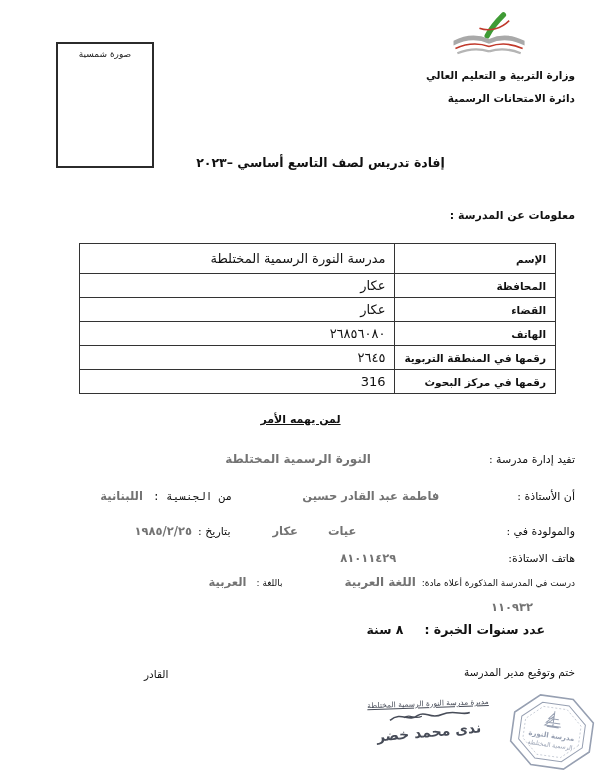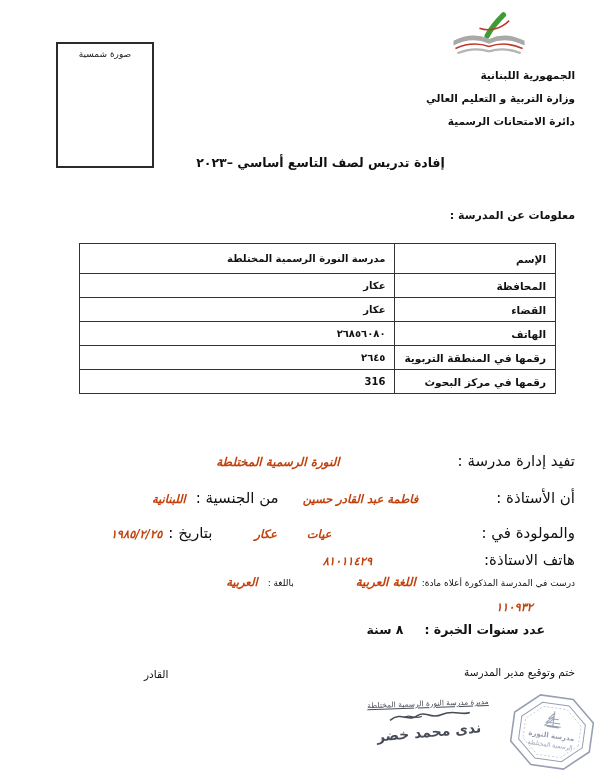--- a/index.html
+++ b/index.html
@@ -17,33 +17,33 @@
   .header .hline{display:block;text-align:right;font-weight:bold;font-size:10.5px;line-height:23px;white-space:nowrap;}
   
   .title-wrap{top:155px;left:30px;right:0;text-align:center;}
   .title-main{font-size:12.5px;font-weight:bold;}
   .title-sub{font-size:11px;font-weight:bold;margin-top:12px;}
   .info-heading{top:209px;right:25px;font-size:11px;font-weight:bold;}
   
   table.school{position:absolute;top:243px;left:68px;width:477px;border-collapse:collapse;direction:rtl;}
   table.school td{border:1px solid #333;padding:0 9px;vertical-align:middle;}
   table.school td.lblcell{width:132px;font-weight:bold;font-size:10.5px;white-space:nowrap;}
-  table.school td.valcell{text-align:right;font-weight:bold;font-size:10px;}
+  table.school td.valcell{text-align:right;font-weight:normal;font-size:13px;}
   table.school tr{height:24px;}
   table.school tr.first{height:30px;}
   
   .concern{top:413px;left:0;right:10px;text-align:center;font-size:11px;font-weight:bold;text-decoration:underline;}
   
   .line{position:absolute;right:25px;left:10px;display:flex;direction:rtl;align-items:baseline;white-space:nowrap;}
-  .lbl{font-size:15px;color:#111;}
+  .lbl{font-size:11px;color:#111;}
   .lbl-sm{font-size:9px;color:#111;}
-  .val{font-weight:bold;font-size:11.5px;color:#c2410c;font-style:italic;}
+  .val{font-weight:bold;font-size:11.5px;color:#737373;}
   .val-lg{font-weight:bold;font-size:12px;}
   .r1{top:452px;} .r1 .val{margin-right:118px;}
-  .r2{top:489px;} .r2 .name{margin-right:78px;} .r2 .natl{margin-right:24px;} .r2 .natv{margin-right:10px;}
+  .r2{top:489px;} .r2 .name{margin-right:78px;} .r2 .natl{margin-right:70px;font-family:Liberation Mono, monospace;} .r2 .natv{margin-right:10px;}
   .r3{top:524px;} .r3 .p1{margin-right:150px;} .r3 .p2{margin-right:30px;} .r3 .dl{margin-right:42px;} .r3 .dv{margin-right:6px;}
   .r4{top:551px;} .r4 .val{margin-right:112px;}
   .r5{top:575px;} .r5 .subj{margin-right:6px;} .r5 .langl{margin-right:62px;} .r5 .langv{margin-right:10px;}
   .r6{top:600px;} .r6 .val{margin-right:42px;}
   .r7{top:622px;right:55px;left:10px;} .r7 .exp{font-weight:bold;font-size:12.5px;}
   
   .stamp-caption{top:666px;right:25px;font-size:10.5px;}
   .date-caption{top:668px;left:133px;font-size:10.5px;}
   .sig-block{top:699px;left:345px;width:145px;text-align:center;color:#474c58;transform:rotate(-2deg);}
   .sig-title{font-size:7.5px;text-decoration:underline;white-space:nowrap;}
@@ -65,21 +65,20 @@
         <path d="M59,3 C53,9 47,15 42,25" stroke="#3f9b35" stroke-width="5.5" fill="none" stroke-linecap="round"></path>
         <path d="M34,17 C45,21 57,17 65,9" stroke="#c0392b" stroke-width="1.6" fill="none"></path>
         <path d="M7,30 Q26,20 44,28 L44,33 Q26,25 7,35 Z" fill="#a9a9a9"></path>
         <path d="M81,30 Q62,20 44,28 L44,33 Q62,25 81,35 Z" fill="#a9a9a9"></path>
         <path d="M9,38 Q27,30 44,36" stroke="#c0392b" stroke-width="1.6" fill="none"></path>
         <path d="M79,38 Q61,30 44,36" stroke="#c0392b" stroke-width="1.6" fill="none"></path>
         <path d="M11,43 Q28,36 44,41" stroke="#b5b5b5" stroke-width="2.4" fill="none"></path>
         <path d="M77,43 Q60,36 44,41" stroke="#b5b5b5" stroke-width="2.4" fill="none"></path>
       </svg>
     </span>
-    <span class="hline">الجمهورية اللبنانية</span>
     <span class="hline">وزارة التربية و التعليم العالي</span>
     <span class="hline">دائرة الامتحانات الرسمية</span>
   </div>
 
   <div class="abs title-wrap">
     <div class="title-main">إفادة تدريس لصف التاسع أساسي –٢٠٢٣</div>
   </div>
 
   <div class="abs info-heading">معلومات عن المدرسة :</div>
 
@@ -105,20 +104,21 @@
       <td class="lblcell">رقمها في المنطقة التربوية</td>
       <td class="valcell">٢٦٤٥</td>
     </tr>
     <tr>
       <td class="lblcell">رقمها في مركز البحوث</td>
       <td class="valcell">316</td>
     </tr>
   </tbody>
     </table>
 
+  <div class="abs concern">لمن يهمه الأمر</div>
 
   <div class="line r1">
     <span class="lbl">تفيد إدارة مدرسة :</span>
     <span class="val val-lg">النورة الرسمية المختلطة</span>
   </div>
 
   <div class="line r2">
     <span class="lbl">أن الأستاذة :</span>
     <span class="val name">فاطمة عبد القادر حسين</span>
     <span class="lbl natl">من الجنسية :</span>

